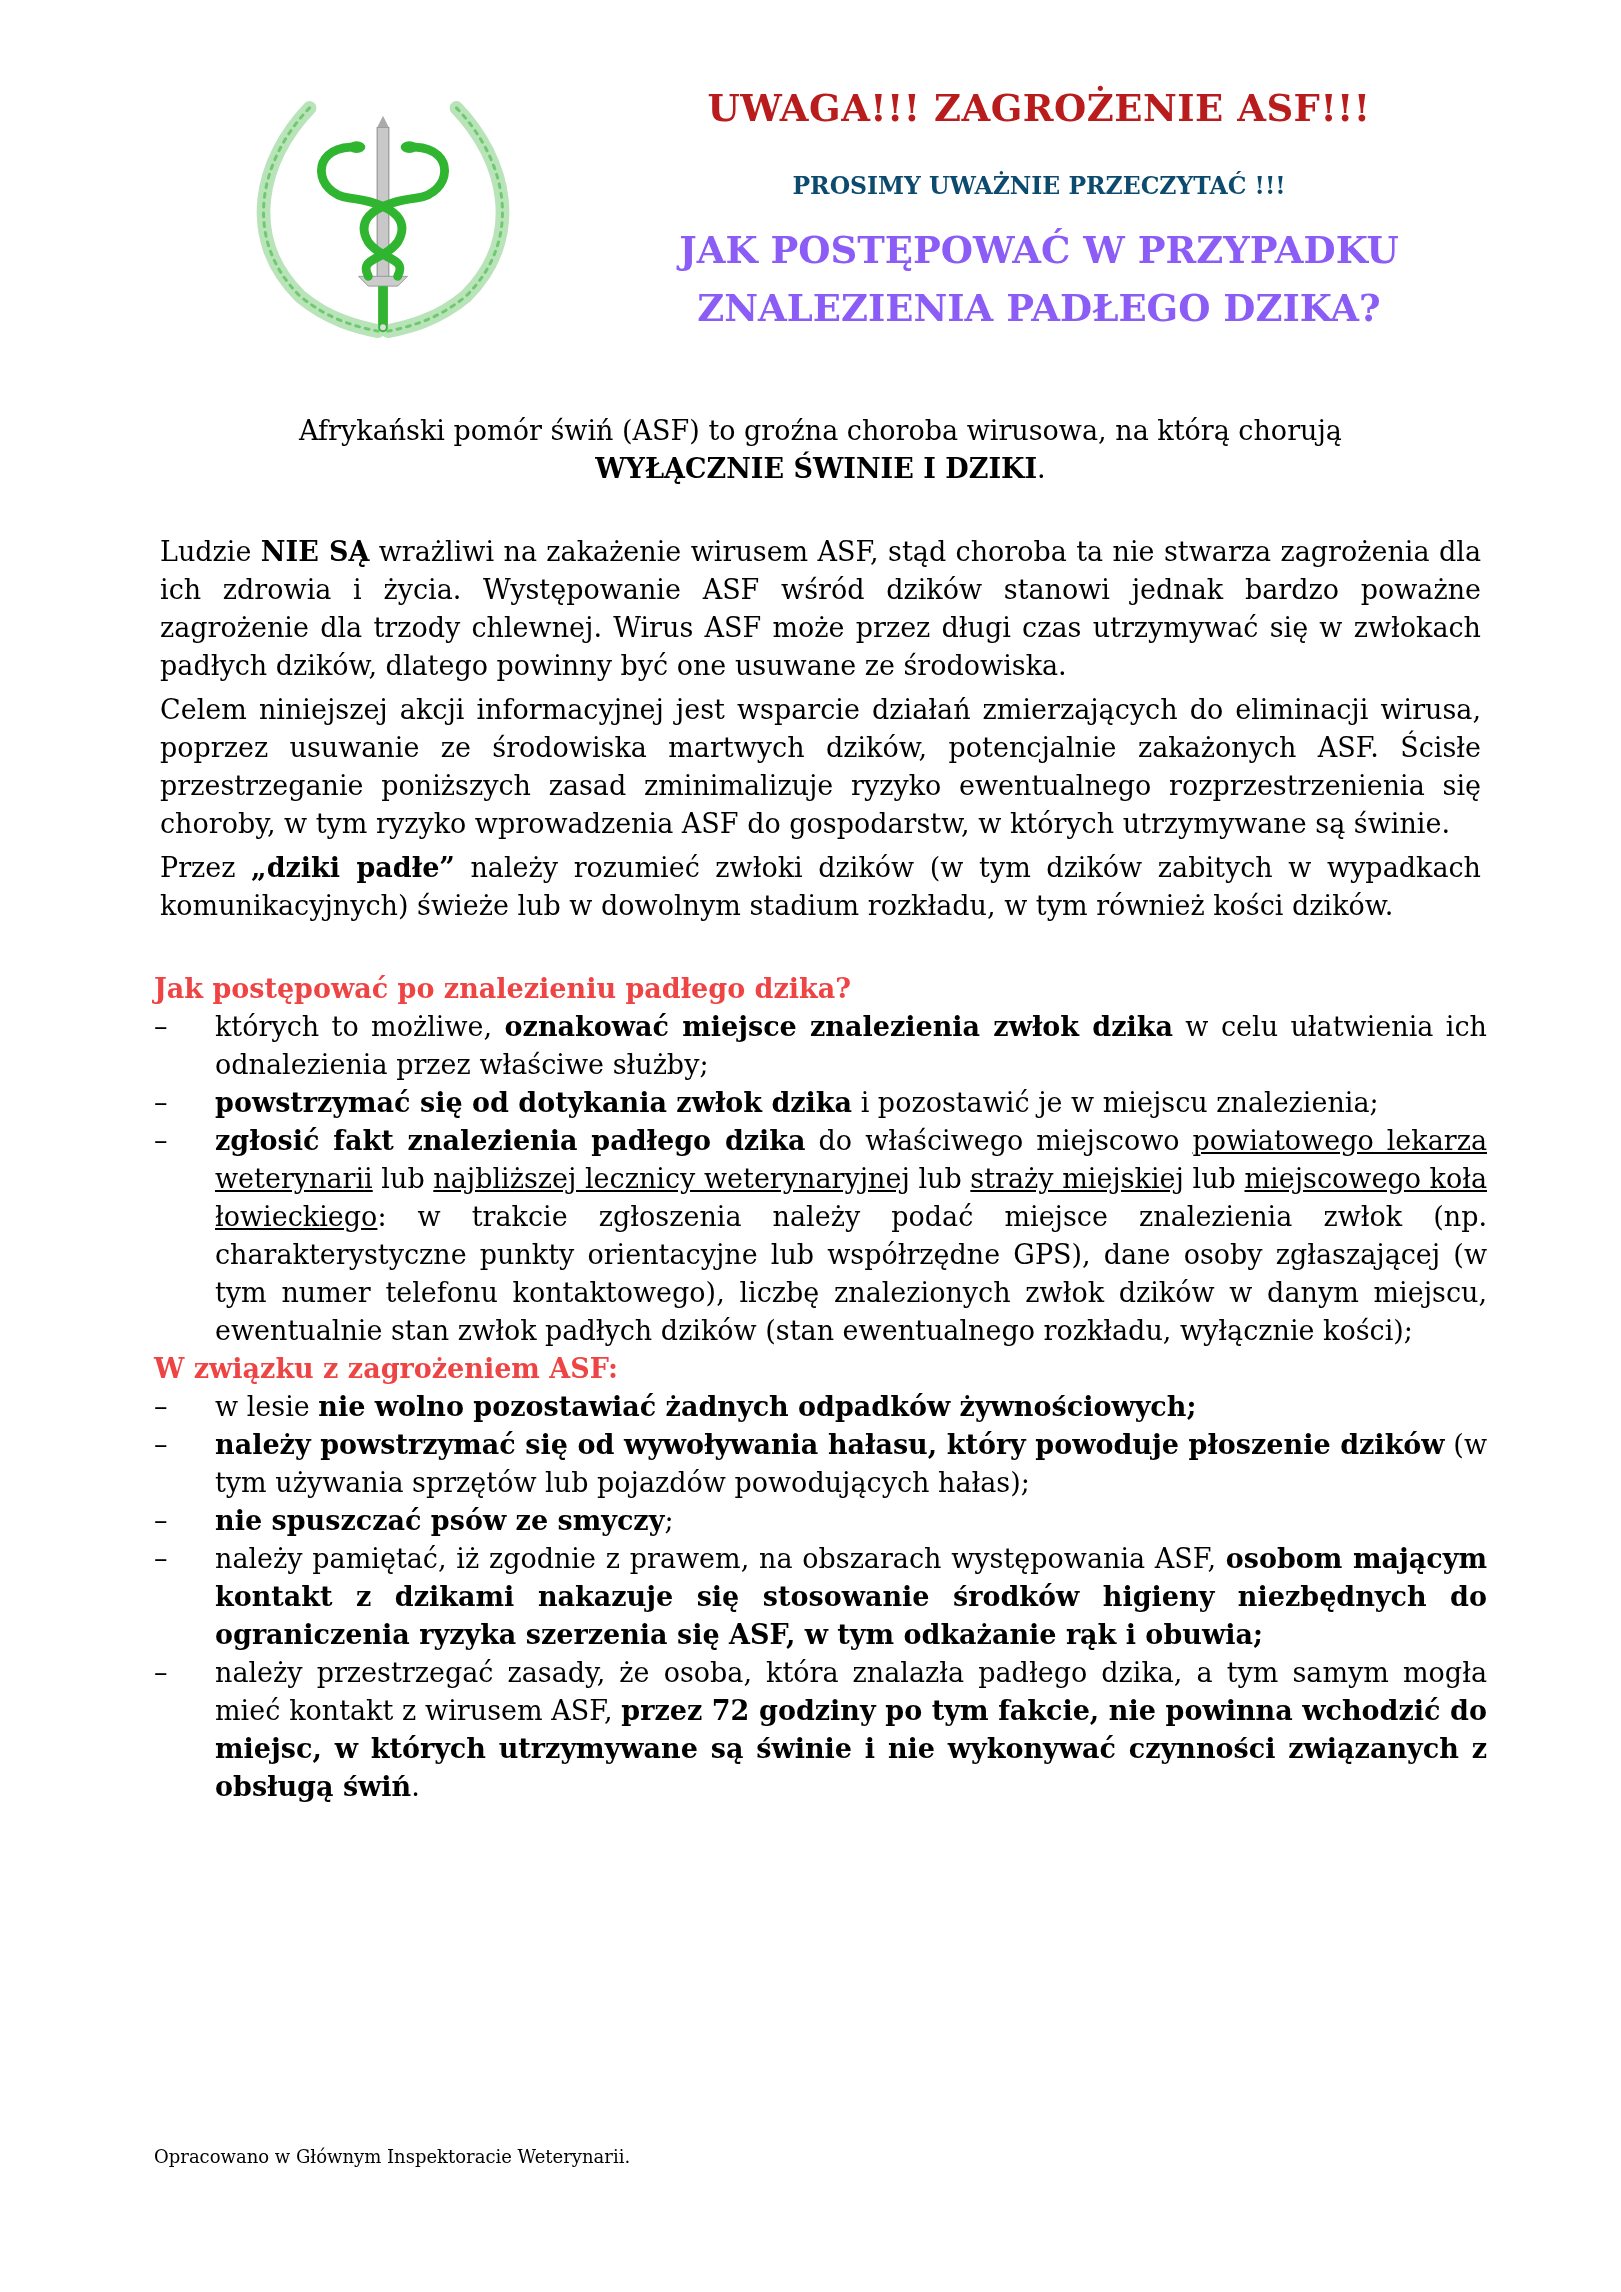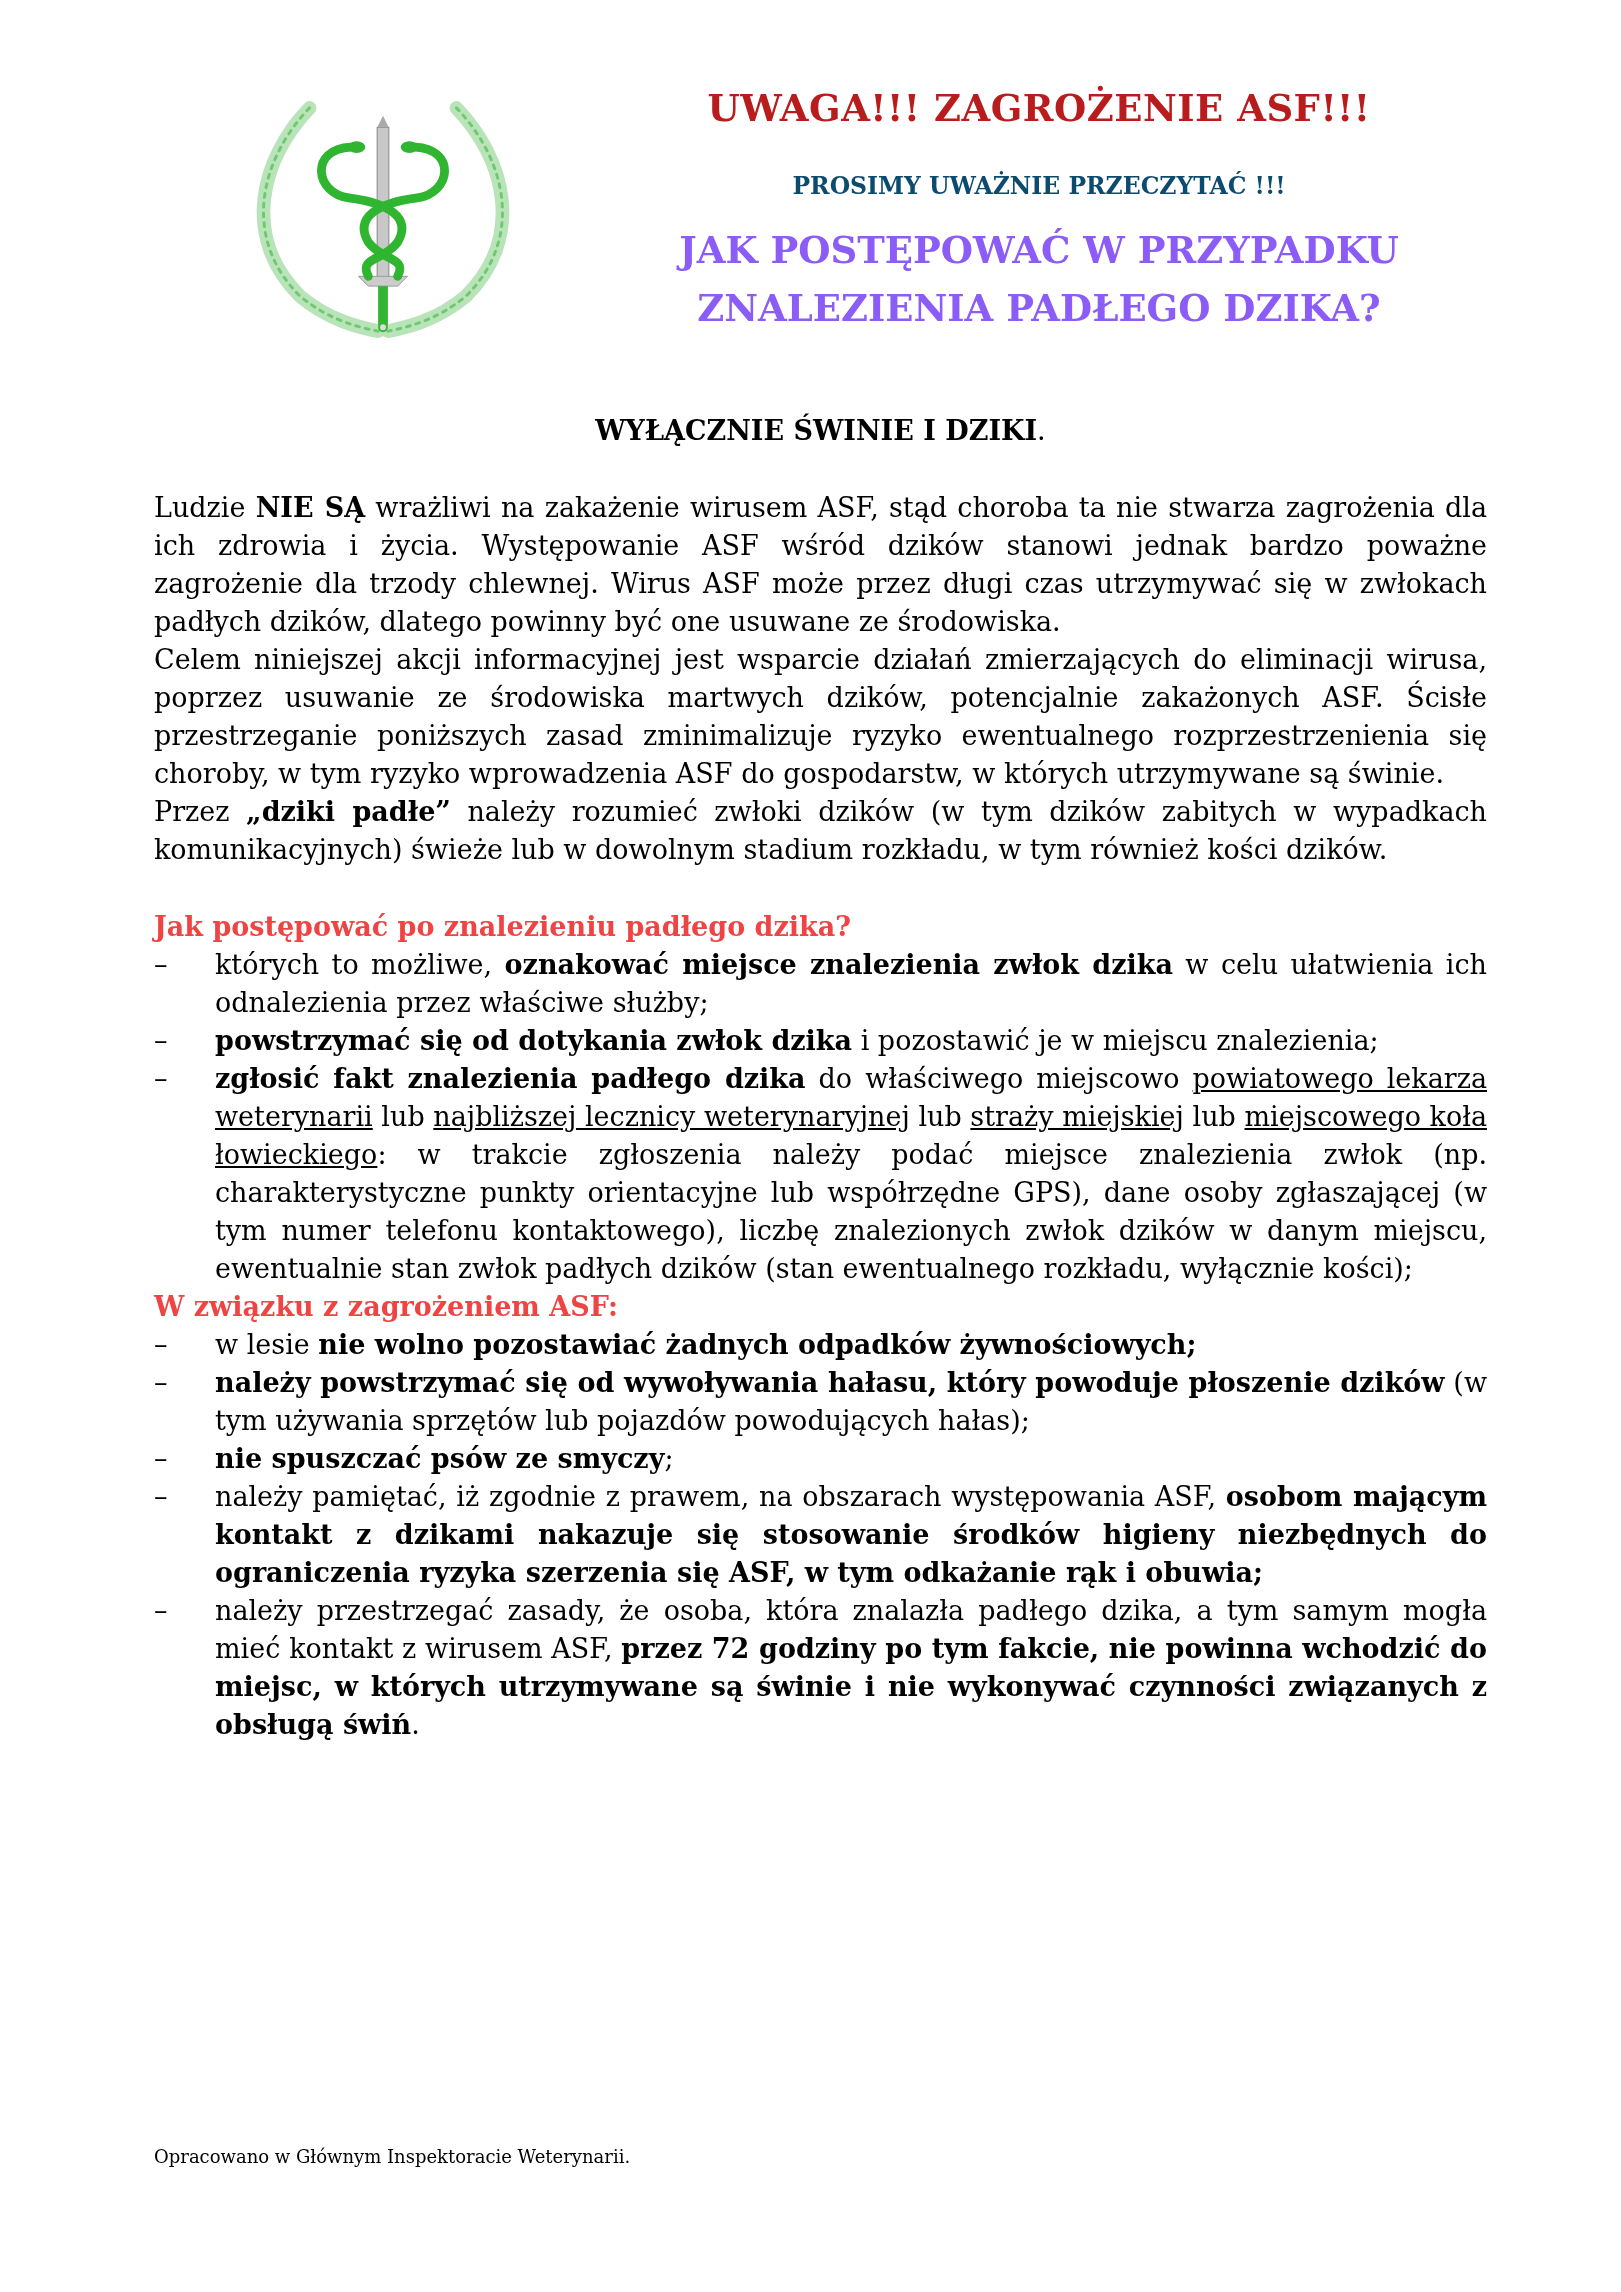--- a/index.html
+++ b/index.html
@@ -4,21 +4,21 @@
 <style>
   html, body { margin: 0; padding: 0; background: #ffffff; }
   body { width: 1621px; height: 2293px; position: relative; overflow: hidden; color: #000; font-family: "DejaVu Serif", serif; }
   .logo { position: absolute; left: 241px; top: 100px; width: 284px; height: 241px; }
   .hdr { position: absolute; left: 549px; width: 980px; text-align: center; font-weight: bold; font-family: "DejaVu Serif", serif; }
   .t1 { top: 86px; font-size: 37px; color: #b91c1c; letter-spacing: 0.5px; }
   .t2 { top: 172px; font-size: 23.5px; color: #0c4a6e; }
   .t3 { top: 221px; font-size: 37px; color: #8b5cf6; line-height: 58px; }
   .main { position: absolute; left: 154px; top: 412px; width: 1333px; font-size: 27px; line-height: 38px; }
   .center { text-align: center; }
-  p { margin: 0; text-align: justify; }
+  p { margin: 6px; text-align: justify; }
   .gap { height: 39px; }
   .gap2 { height: 39px; }
   .red { color: #ef4444; font-weight: bold; }
   .b { font-weight: bold; }
   .u { text-decoration: underline; }
   ul { list-style: none; margin: 0; padding: 0; }
   li { position: relative; padding-left: 61px; text-align: justify; }
   li .dash { position: absolute; left: 0; top: 0; }
   .footer { position: absolute; left: 154px; top: 2146px; font-size: 18px; }
 </style>
@@ -53,20 +53,21 @@
 
 <div class="hdr t1">UWAGA!!! ZAGROŻENIE ASF!!!</div>
 <div class="hdr t2">PROSIMY UWAŻNIE PRZECZYTAĆ !!!</div>
 <div class="hdr t3">
   <div>JAK POSTĘPOWAĆ W PRZYPADKU</div>
   <div>ZNALEZIENIA PADŁEGO DZIKA?</div>
 </div>
 
 <div class="main">
   <div class="center">
+    <div>Afrykański pomór świń (ASF) to groźna choroba wirusowa, na którą chorują</div>
     <div><span class="b">WYŁĄCZNIE ŚWINIE I DZIKI</span><span>.</span></div>
   </div>
 
   <div class="gap"></div>
 
   <p><span>Ludzie </span><span class="b">NIE SĄ</span><span> wrażliwi na zakażenie wirusem ASF, stąd choroba ta nie stwarza zagrożenia dla ich zdrowia i życia. Występowanie ASF wśród dzików stanowi jednak bardzo poważne zagrożenie dla trzody chlewnej. Wirus ASF może przez długi czas utrzymywać się w zwłokach padłych dzików, dlatego powinny być one usuwane ze środowiska.</span></p>
   <p>Celem niniejszej akcji informacyjnej jest wsparcie działań zmierzających do eliminacji wirusa, poprzez usuwanie ze środowiska martwych dzików, potencjalnie zakażonych ASF. Ścisłe przestrzeganie poniższych zasad zminimalizuje ryzyko ewentualnego rozprzestrzenienia się choroby, w tym ryzyko wprowadzenia ASF do gospodarstw, w których utrzymywane są świnie.</p>
   <p><span>Przez </span><span class="b">„dziki padłe”</span><span> należy rozumieć zwłoki dzików (w tym dzików zabitych w wypadkach komunikacyjnych) świeże lub w dowolnym stadium rozkładu, w tym również kości dzików.</span></p>
 
   <div class="gap2"></div>

